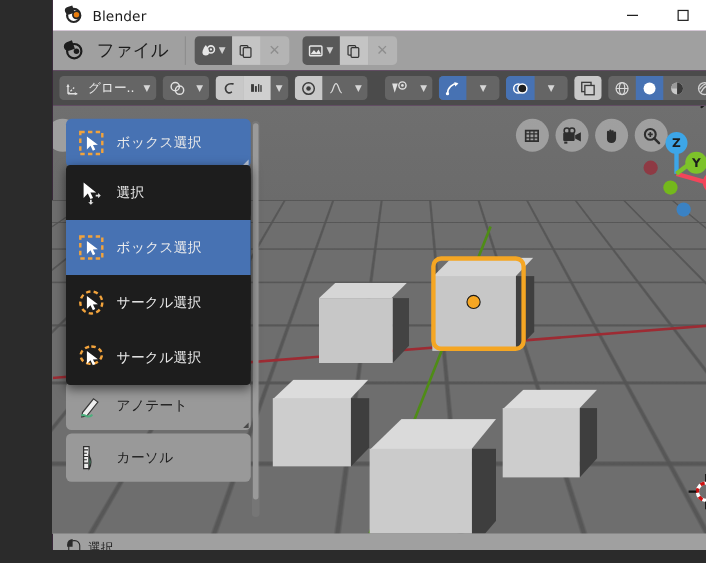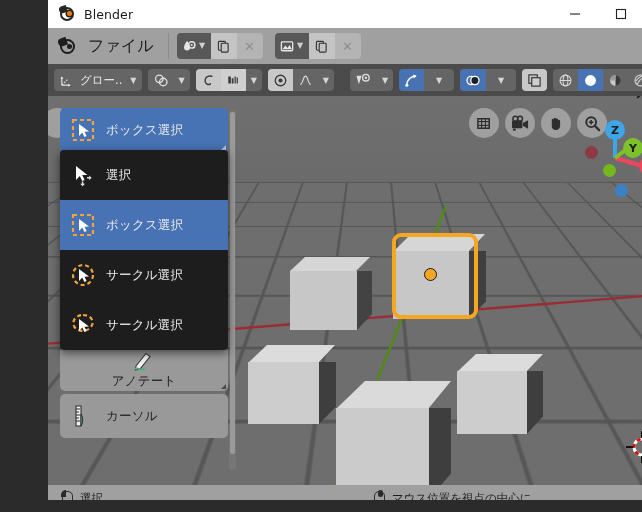--- a/index.html
+++ b/index.html
@@ -555,21 +555,21 @@
       <span class="ticon">
         <svg width="24" height="24" viewBox="0 0 24 24" opacity=".45">
           <rect x="4" y="4" width="10" height="10" fill="none" stroke="#bdbdbd" stroke-width="1.8"></rect>
           <rect x="10" y="10" width="10" height="10" fill="#9a9a9a"></rect>
         </svg>
       </span>
       <span class="tlabel" style="color:#6a6a6a;">拡大縮小</span>
     </div>
 
 
-    <div class="toolitem light" style="margin-top:7px;flex-direction:column;">
+    <div class="toolitem light" style="margin-top:7px;">
       <span class="ticon">
         <svg width="26" height="26" viewBox="0 0 26 26">
           <path d="M5 19 L15 6.5 L19 9.5 L9 22 L4.4 23 z" fill="#f0f0f0" stroke="#3a3a3a" stroke-width="1.1"></path>
           <path d="M4 22 C7 19 10 26 14 21" fill="none" stroke="#4caf7d" stroke-width="1.8"></path>
         </svg>
       </span>
       <span class="tlabel">アノテート</span>
       <i class="corner dark"></i>
     </div>
 
@@ -636,21 +636,15 @@
     </div>
   </div>
 
   <div class="statusbar">
     <div class="st-item" style="margin-left:14px;">
       <span class="mouse">
           <i></i>
         </span>
       <span class="st-text">選択</span>
     </div>
-    <div class="st-item" style="margin-left:271px;">
-      <span class="mouse right">
-          <i style="left:3.2px;right:auto;border-radius:3px;"></i>
-        </span>
-      <span class="st-text">マウス位置を視点の中心に</span>
-    </div>
   </div>
 
 </div>
 
 </body></html>

